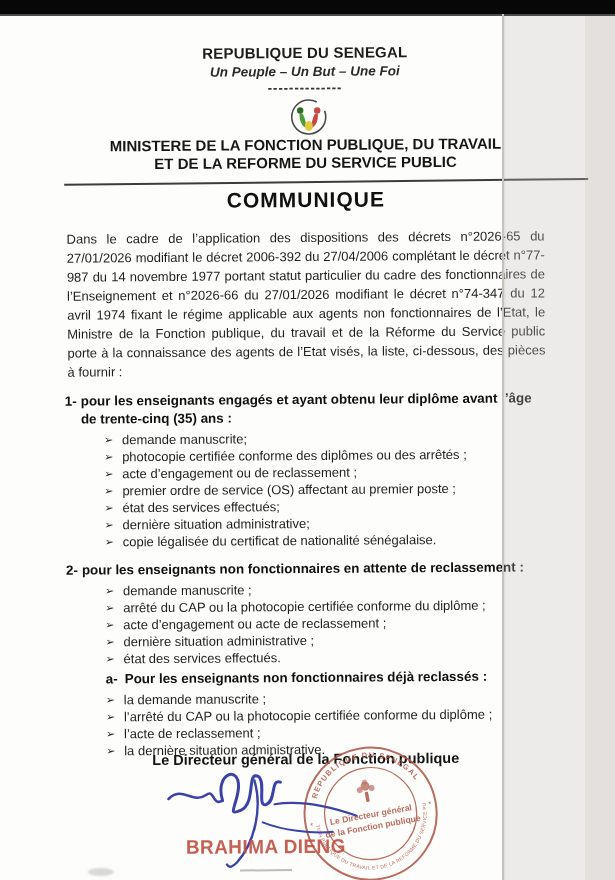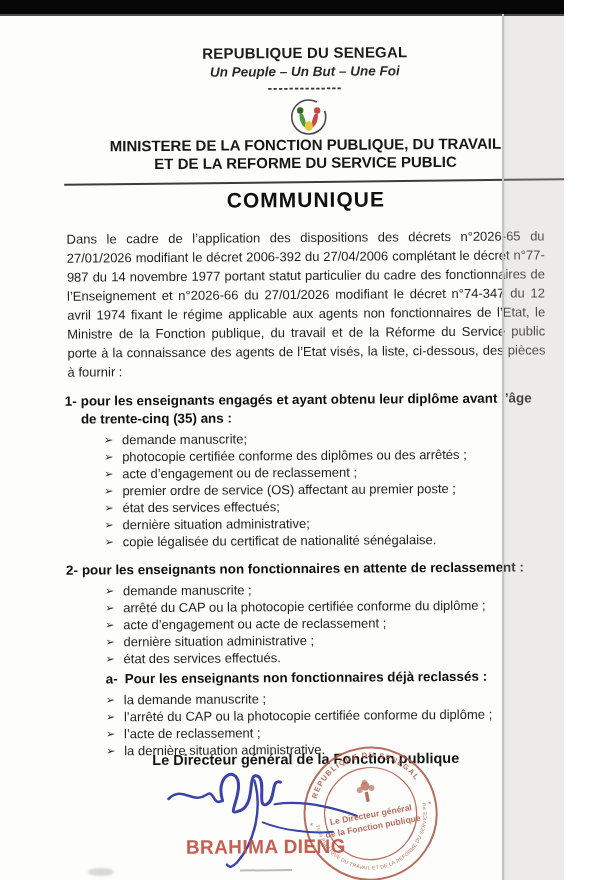--- a/index.html
+++ b/index.html
@@ -1,17 +1,17 @@
 <!DOCTYPE html>
 <html style="--ink: #1f1f1f; --stamp: #b05a48; --stamp-name: #c05040; --sigblue: #3b43a8; --logo-green: #4e9b3a; --logo-green-dark: #2f6d26; --logo-red: #c94a42; --logo-yellow: #e5c93e;"><head>
 <meta charset="utf-8">
 <style>
   html,body{margin:0;padding:0;background:#fff;}
   #page{
-    position:relative;width:564px;height:880px;overflow:hidden;
+    position:relative;width:615px;height:880px;overflow:hidden;
     background:#fdfdfc;
     font-family:"Liberation Sans","DejaVu Sans",sans-serif;
     color:var(--ink,#222);
   }
   
   .scan-bar{position:absolute;left:0;top:0;width:615px;height:14px;background:#070707;border-bottom:2px solid #4a4a4a;}
   
   .right-shade{position:absolute;left:504px;top:16px;width:111px;height:864px;background:rgba(196,192,184,.28);}
   .right-shade2{position:absolute;left:585px;top:16px;width:30px;height:864px;background:rgba(190,186,178,.22);}
   .fold-line{position:absolute;left:502px;top:14px;width:2px;height:866px;background:#c6c3bd;box-shadow:1px 0 2px rgba(0,0,0,.08);}

